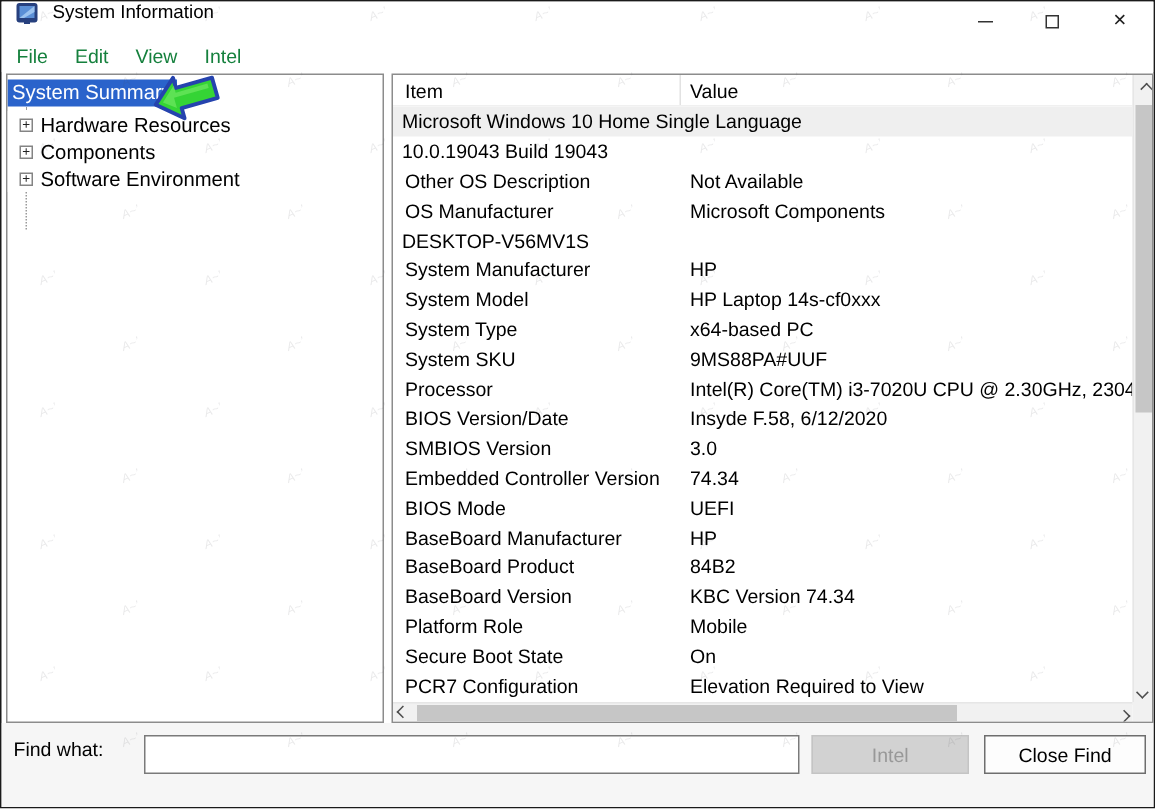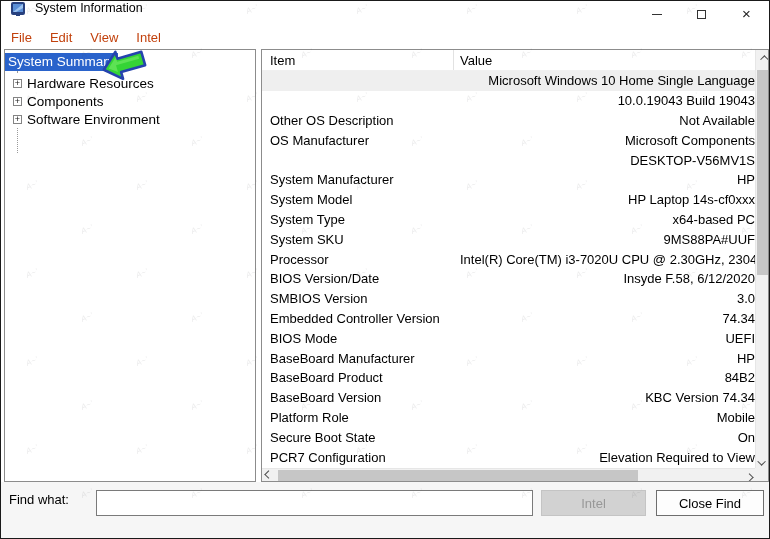--- a/index.html
+++ b/index.html
@@ -13,21 +13,21 @@
   .app-icon { width:16px; height:16px; margin:0 9px 0 9px; flex:0 0 auto; }
   .title-text { font-size:12.5px; color:#000; }
   .caption-buttons { position:absolute; right:0; top:0; height:26px; display:flex; }
   .cap-btn { width:45px; height:26px; display:flex; align-items:center; justify-content:center; cursor:default; }
   .min-glyph { width:10px; height:1px; background:#333; display:block; }
   .max-glyph { width:9px; height:9px; border:1px solid #333; display:block; background:transparent; }
   .close-glyph { font-size:15px; line-height:10px; color:#222; font-weight:400; }
 
   
   .menubar { position:absolute; left:0; top:26px; right:0; height:21px; background:#fff; display:flex; align-items:center; }
-  .menu-item { padding:2px 9px; font-size:13px; color:#c2410c; }
+  .menu-item { padding:2px 9px; font-size:13px; color:#15803d; }
   .menu-item:first-child { margin-left:1px; }
 
   
   .tree-panel { position:absolute; left:3px; top:48px; width:252px; height:433px; background:#fff; border:1px solid #8c8c8c; overflow:hidden; }
   .list-panel { position:absolute; left:260px; top:48px; width:508px; height:433px; background:#fff; border:1px solid #8c8c8c; overflow:hidden; }
 
   
   .tree-root-row { position:absolute; left:0; top:3px; height:17px; display:flex; align-items:center; }
   .tree-selected { background:#2a63cb; color:#fff; padding:1px 3px 2px 3px; font-size:13.5px; }
   .tree-lines { position:absolute; left:12px; top:21px; width:1px; height:82px; border-left:1px dotted #9a9a9a; }
@@ -39,21 +39,21 @@
   .anno-arrow { position:absolute; left:99px; top:42px; width:48px; height:42px; pointer-events:none; }
 
   
   .lv-header { position:absolute; left:0; top:0; right:13px; height:21px; background:#fff; display:flex; border-bottom:1px solid #f0f0f0; }
   .lv-header .col-item { width:192px; padding:3px 0 0 8px; border-right:1px solid #e2e2e2; font-size:13px; }
   .lv-header .col-value { flex:1; padding:3px 0 0 6px; font-size:13px; }
   .lv-rows { position:absolute; left:0; top:21px; right:13px; bottom:13px; overflow:hidden; }
   .lv-row { display:flex; height:19.8px; align-items:center; }
   .lv-row.selected { background:#efefef; }
   .cell-item { width:192px; padding-left:8px; white-space:nowrap; overflow:hidden; }
-  .cell-value { flex:1; padding-left:6px; white-space:nowrap; overflow:hidden;text-align:right; }
+  .cell-value { flex:1; padding-left:6px; white-space:nowrap; overflow:hidden; }
 
   
   .vscroll { position:absolute; right:0; top:0; width:13px; height:420px; background:#f1f1f1; border-left:1px solid #e6e6e6; }
   .hscroll { position:absolute; left:0; bottom:0; height:13px; right:13px; background:#f1f1f1; border-top:1px solid #e6e6e6; }
   .sb-corner { position:absolute; right:0; bottom:0; width:13px; height:13px; background:#f1f1f1; }
   .sb-btn { position:absolute; display:flex; align-items:center; justify-content:center; }
   .vscroll .sb-btn { width:13px; height:15px; left:0; }
   .hscroll .sb-btn { width:15px; height:13px; top:0; }
   .chev { width:6px; height:6px; border-style:solid; border-color:#4d4d4d; border-width:1.4px 1.4px 0 0; display:block; }
   .chev.up { transform:rotate(-45deg) translateY(2px); }

